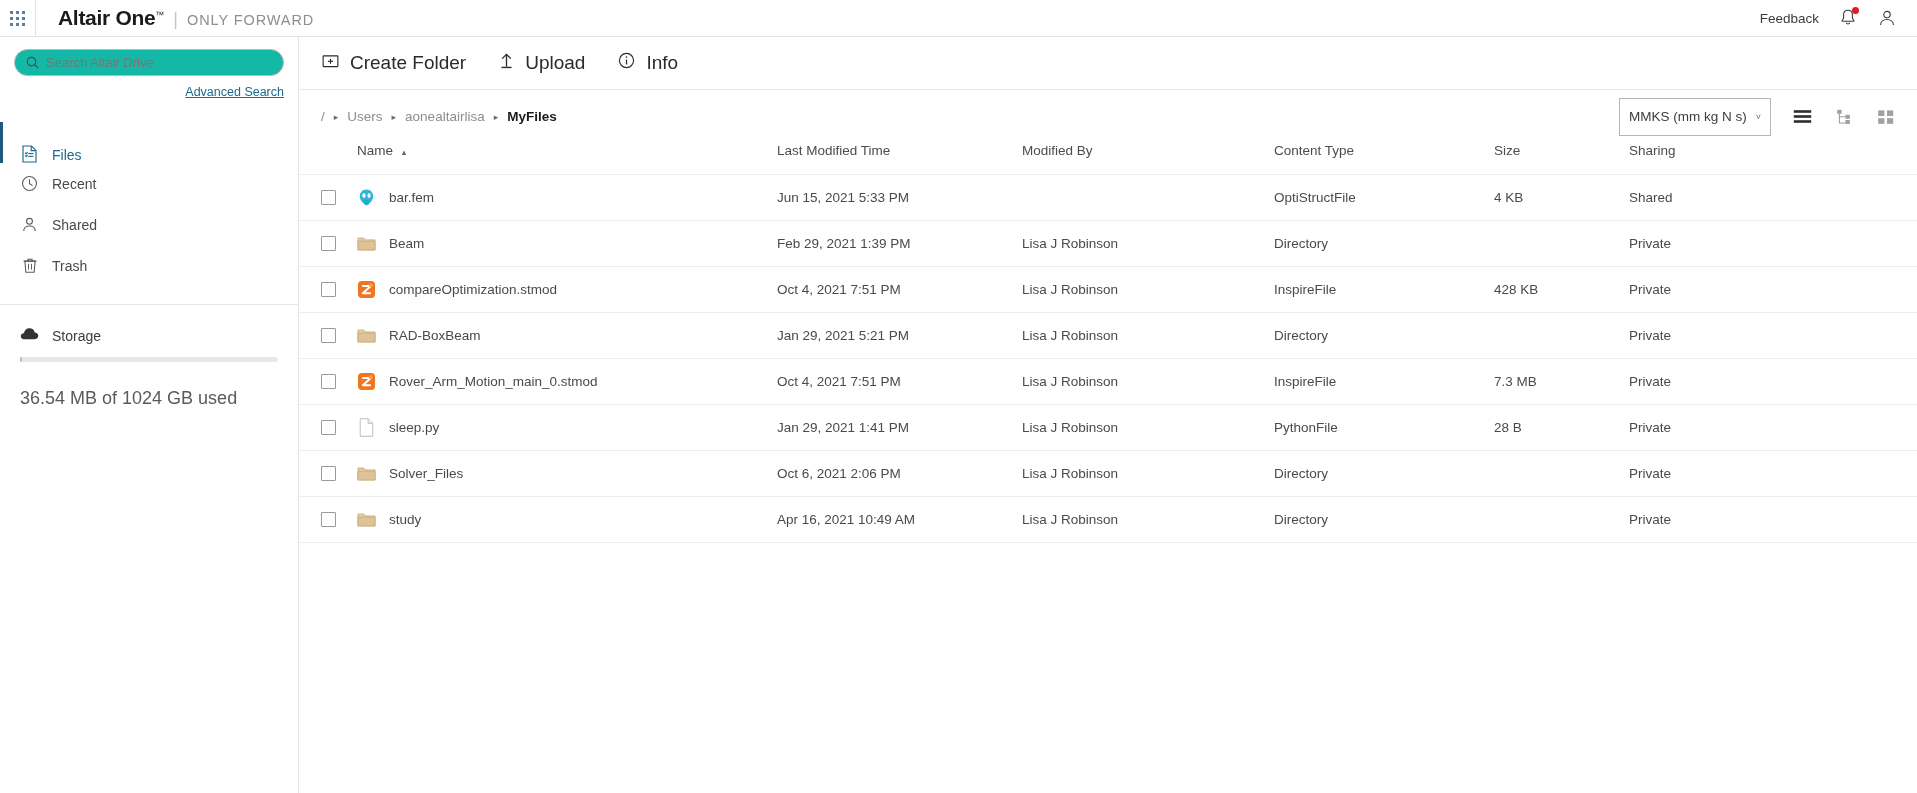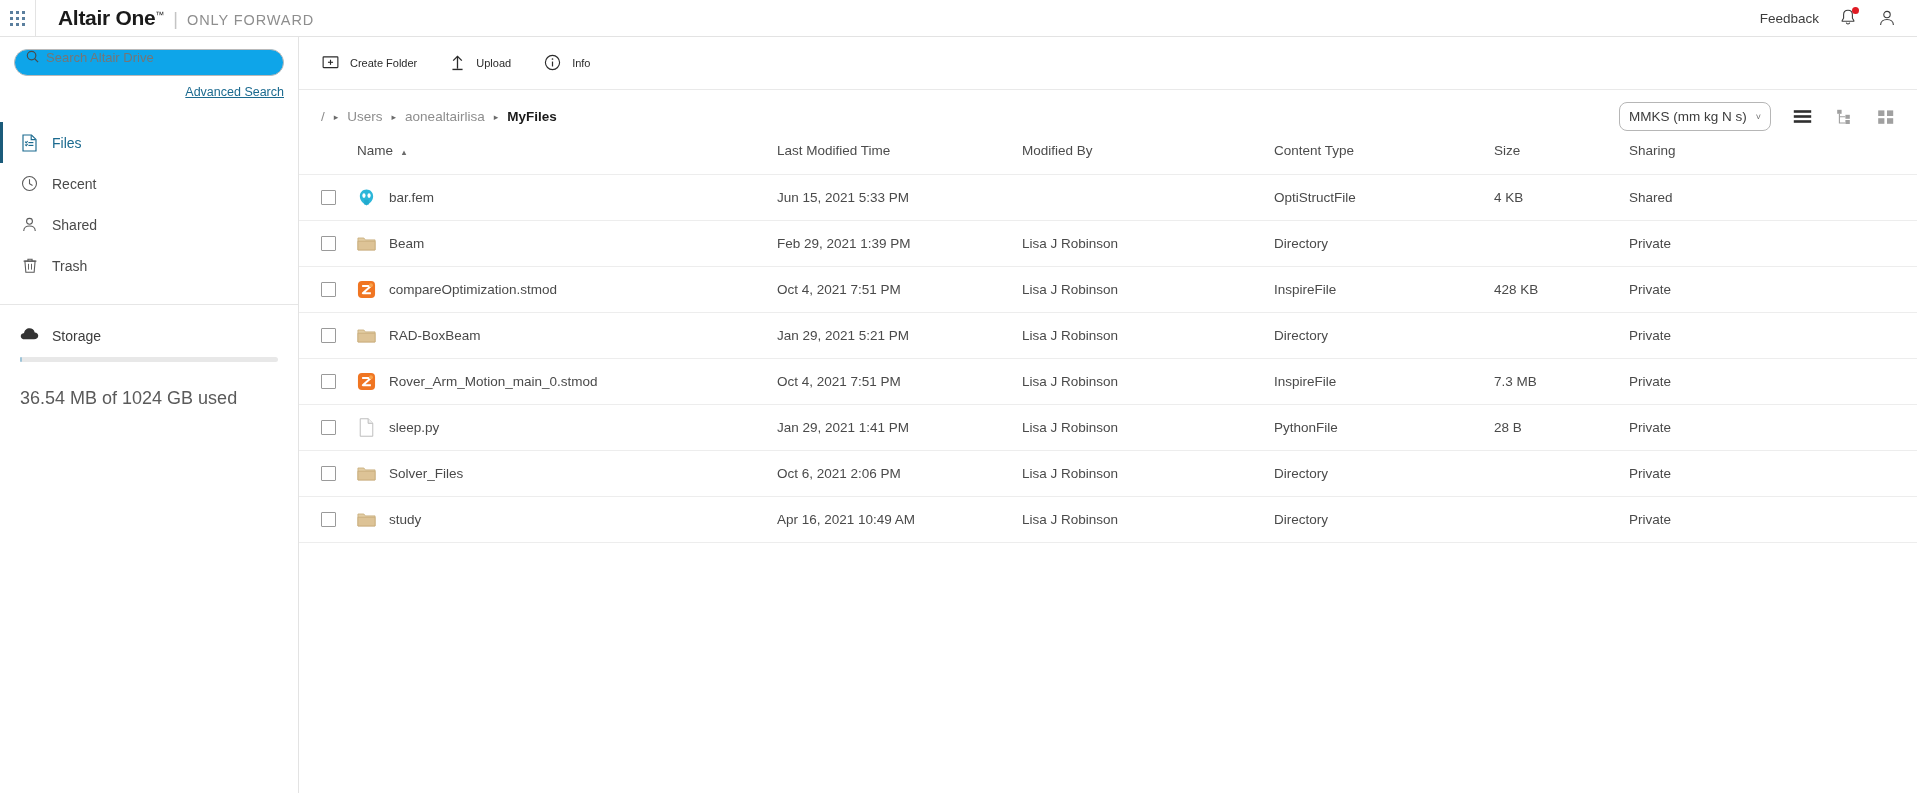--- a/index.html
+++ b/index.html
@@ -59,44 +59,44 @@
   
   #sidebar {
     width: 299px; min-width: 299px;
     border-right: 1px solid #e3e3e3;
     background: #fff;
     display: flex; flex-direction: column;
     padding-top: 12px;
   }
   #search-row { padding: 0 14px; }
   #search-box {
-    display: flex; align-items: flex-start; gap: 7px;
+    display: flex; align-items: center; gap: 7px;
     border: 1px solid #b9b9b9; border-radius: 14px;
     height: 27px; padding: 0 11px;
-    background: #0ea5e9;
+    background: #14b8a6;
   }
   #search-input {
     border: none; outline: none; flex: 1;
     font-family: "Liberation Sans", sans-serif;
     font-size: 13px; color: #3c3c3c; background: transparent;
   }
   #search-input::placeholder { color: #767676; }
   #advanced-search-row { text-align: right; padding: 6px 14px 0 1px; }
   #advanced-search {
     font-size: 12.5px; color: #1b6a8f; text-decoration: underline; cursor: pointer;
   }
 
   #nav { margin-top: 22px; }
   .nav-item {
     display: flex; align-items: center; gap: 13px;
     height: 41px; padding-left: 17px;
     font-size: 14px; color: #4a4a4a; cursor: pointer;
     border-left: 3px solid transparent;
   }
-  .nav-item.active { border-left-color: #1b5b7a; color: #1b6a8f; }
+  .nav-item.active { border-left-color: #1b5b7a; color: #1b6a8f; align-items: flex-end; }
   .nav-item .nav-ico { width: 19px; height: 19px; display: flex; align-items: center; justify-content: center; }
 
   #nav-divider { height: 1px; background: #e6e6e6; margin: 18px 0 0 0; }
 
   #storage-block { padding: 22px 20px 0 20px; }
   #storage-head { display: flex; align-items: center; gap: 13px; font-size: 14px; color: #3c3c3c; }
   #storage-bar {
     margin-top: 13px; height: 5px; border-radius: 3px; background: #e8e8e8; position: relative;
   }
   #storage-fill { position: absolute; left: 0; top: 0; bottom: 0; width: 0.6%; background: #9ec4d8; border-radius: 3px; }
@@ -105,37 +105,37 @@
   
   #main { flex: 1; display: flex; flex-direction: column; min-width: 0; }
 
   #toolbar {
     height: 53px; display: flex; align-items: center;
     border-bottom: 1px solid #e9e9e9;
     padding-left: 21px; gap: 29px;
   }
   .tb-btn {
     display: flex; align-items: center; gap: 11px;
-    font-size: 11px; color: #2a2a2a; cursor: pointer; background: none; border: none;
+    font-size: 19px; color: #2a2a2a; cursor: pointer; background: none; border: none;
     font-family: "Liberation Sans", sans-serif; padding: 4px 2px;
   }
 
   #crumbbar {
     height: 53px; display: flex; align-items: center;
     padding: 0 20px 0 22px;
   }
   #breadcrumb { display: flex; align-items: center; gap: 9px; font-size: 13.5px; }
   .crumb { color: #8d8d8d; cursor: pointer; }
   .crumb.current { color: #1a1a1a; font-weight: bold; cursor: default; }
   .crumb-sep { color: #6b6b6b; font-size: 9px; }
 
   #crumb-right { margin-left: auto; display: flex; align-items: center; gap: 20px; }
   #unit-select {
-    border: 1px solid #b6b6b6; border-radius: 8px;
-    height: 29px; padding: 0 9px;
+    border: 1px solid #b6b6b6; border-radius: 0;
+    height: 38px; padding: 0 9px;
     display: flex; align-items: center; gap: 9px;
     font-size: 13.5px; color: #3c3c3c; cursor: pointer; background: #fff;
   }
   .chev { font-size: 9px; color: #6b6b6b; }
   .view-btn { cursor: pointer; display: flex; align-items: center; justify-content: center; width: 22px; height: 20px; }
 
   
   #table { width: 100%; border-collapse: collapse; table-layout: fixed; }
   #table th {
     text-align: left; font-size: 13.5px; font-weight: normal; color: #4c4c4c;

